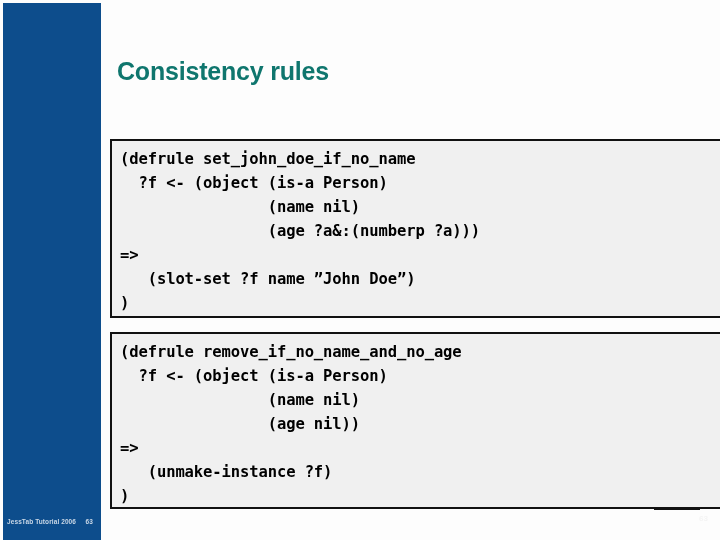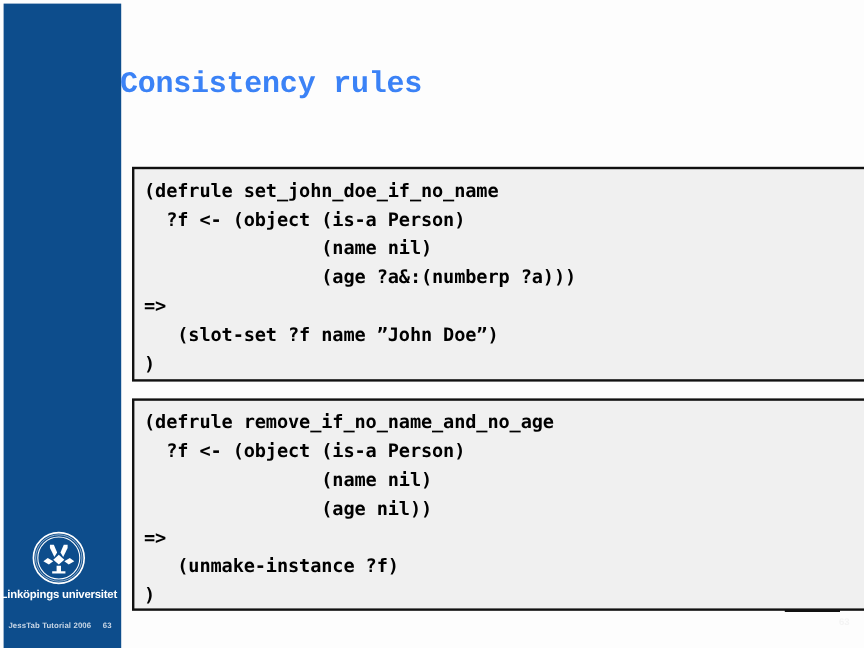--- a/index.html
+++ b/index.html
@@ -70,29 +70,28 @@
     display: flex;
     justify-content: space-between;
   }
   #footer-meta .fm-page {
     padding-right: 6px;
   }
 
   
   #page-title {
     position: absolute;
-    left: 100px;
+    left: 117px;
     top: 56px;
-    color: #3b82f6;
+    color: #0f766e;
     font-size: 25px;
     font-weight: bold;
     letter-spacing: -0.2px;
     line-height: 30px;
     white-space: nowrap;
-    font-family: Liberation Mono, monospace;
   }
 
   
   .code-box {
     position: absolute;
     left: 110px;
     width: 705px;
     border: 2px solid #111111;
     background: #f0f0f0;
     box-sizing: border-box;
@@ -136,39 +135,20 @@
     background: #111111;
   }
 </style>
 </head>
 <body>
 
 <div id="slide">
 
   <div id="sidebar"></div>
 
-  <div id="logo-block">
-    <svg id="logo-mark" viewBox="0 0 100 100">
-      <circle cx="50" cy="50" r="46" fill="none" stroke="#ffffff" stroke-width="3"></circle>
-      <circle cx="50" cy="50" r="38" fill="none" stroke="#ffffff" stroke-width="2"></circle>
-      <g fill="#ffffff">
-        <path d="M34 26 h7 l6 14 -5 8 -8 -16 z"></path>
-        <path d="M66 26 h-7 l-6 14 5 8 8 -16 z"></path>
-        <path d="M50 44 l10 9 -10 9 -10 -9 z"></path>
-        <path d="M30 50 l-8 6 10 6 8 -6 z"></path>
-        <path d="M70 50 l8 6 -10 6 -8 -6 z"></path>
-        <path d="M46 64 h8 v12 h-8 z"></path>
-        <path d="M38 74 h24 v4 h-24 z"></path>
-      </g>
-      <g fill="none" stroke="#ffffff" stroke-width="1.2" opacity="0.85">
-        <circle cx="50" cy="50" r="42"></circle>
-      </g>
-    </svg>
-    <span id="logo-wordmark">Linköpings universitet</span>
-  </div>
 
   <div id="footer-meta">
     <span class="fm-deck">JessTab Tutorial 2006</span>
     <span class="fm-page">63</span>
   </div>
 
   <div id="page-title">Consistency rules</div>
 
   <div class="code-box" id="code-box-1">
     <pre class="code-text">(defrule set_john_doe_if_no_name

